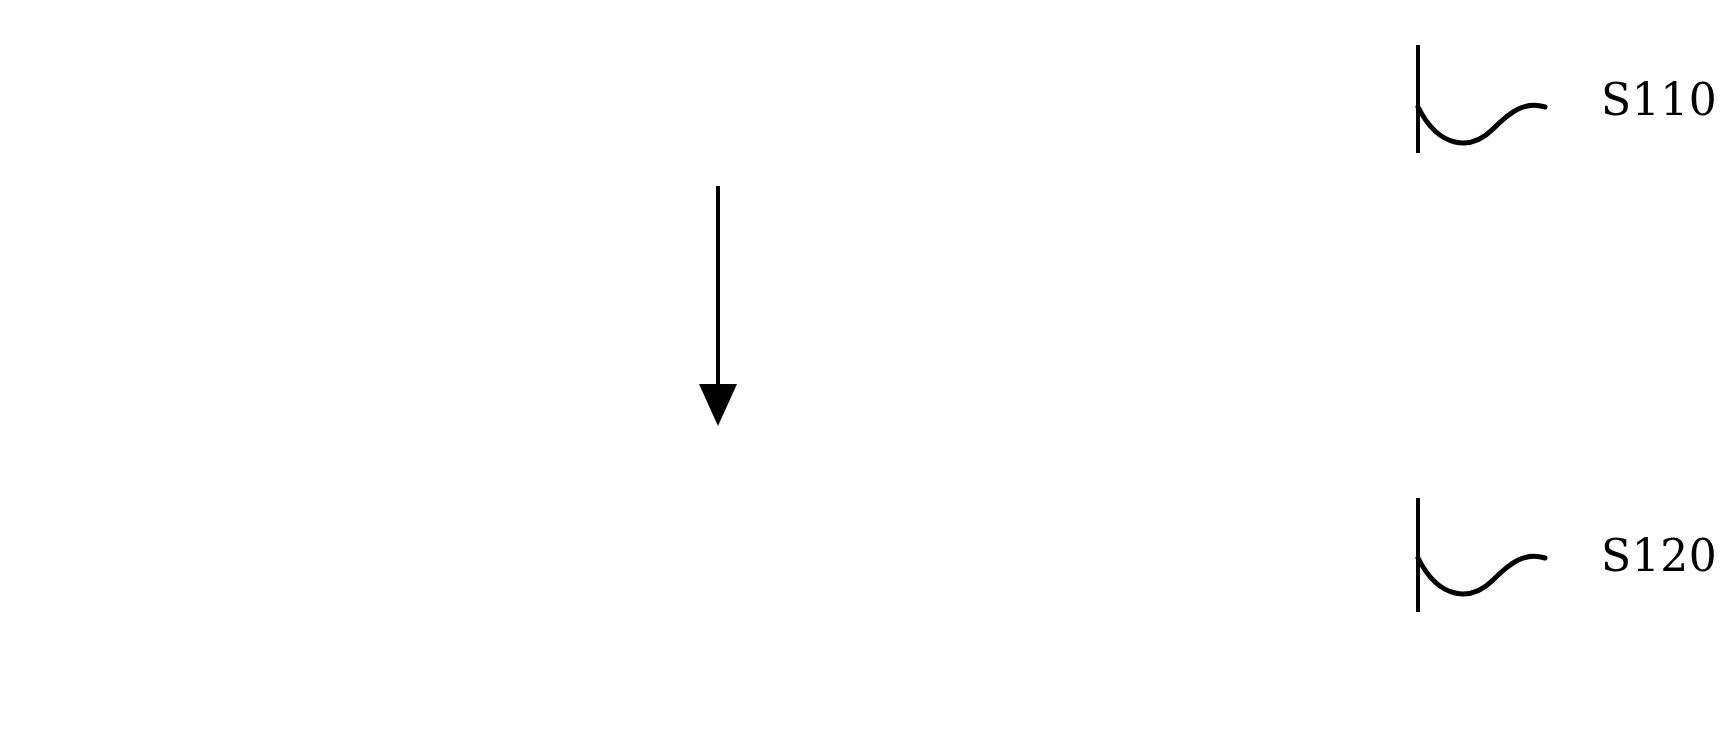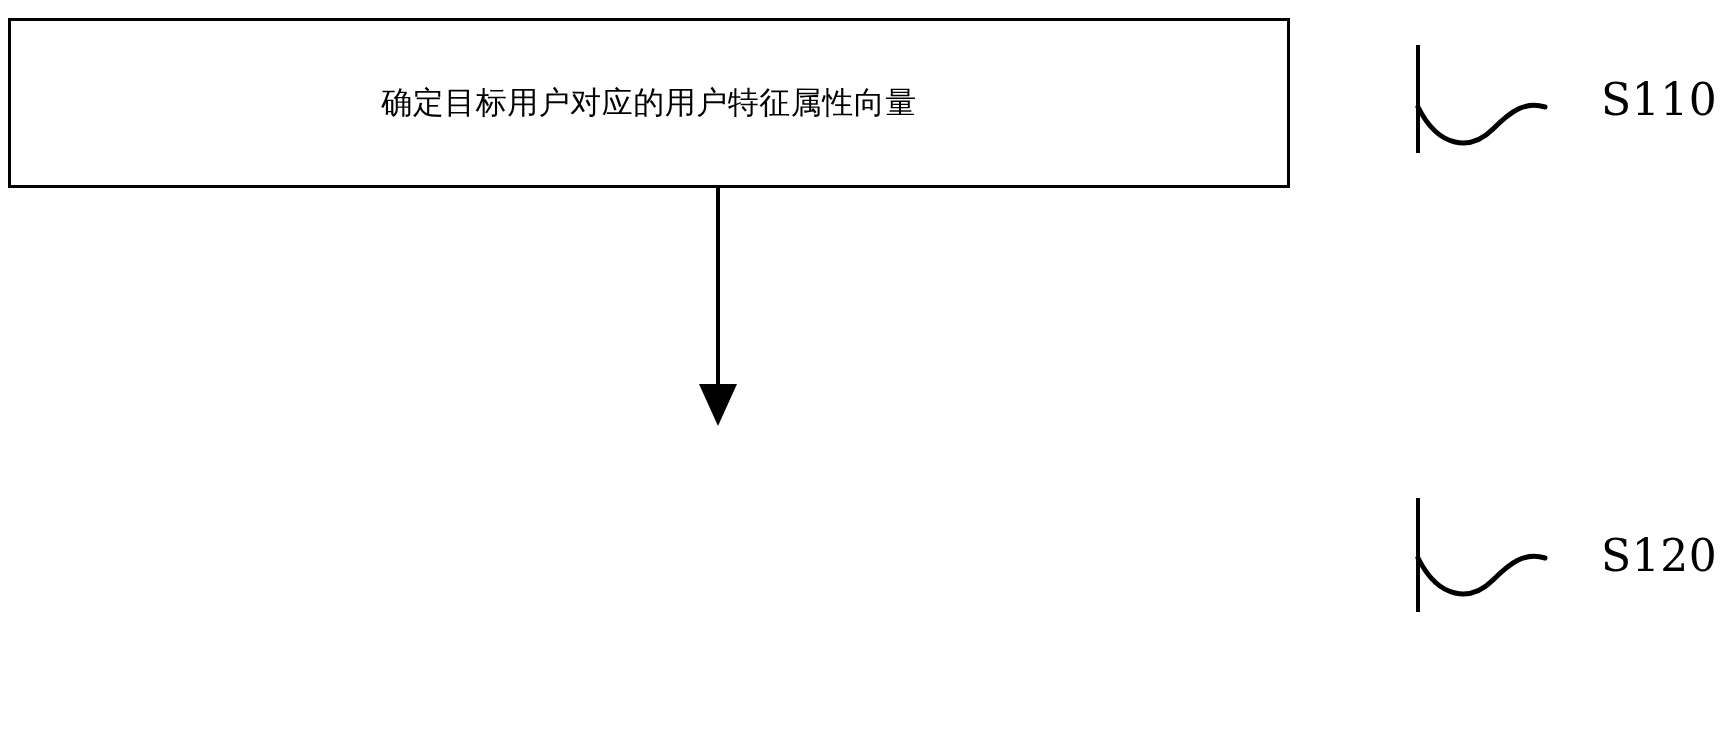--- a/index.html
+++ b/index.html
@@ -96,23 +96,20 @@
   #callout-s120 {
     left: 1405px;
     top: 498px;
   }
 </style>
 </head>
 <body>
 
 <div id="canvas">
 
-  <div class="process-box" id="box-s110">
-    <div class="box-text">确定目标用户对应的用户特征属性向量</div>
-  </div>
 
   <svg id="connector-arrow" viewBox="0 0 142 242">
     <line x1="70" y1="0" x2="70" y2="212" stroke="#000000" stroke-width="4"></line>
     <polygon points="70,240 51,198 89,198" fill="#000000"></polygon>
   </svg>
 
 
   <div class="callout" id="callout-s110">
     <svg class="callout-leader" width="190" height="110" viewBox="0 0 190 110">
       <line x1="13" y1="0" x2="13" y2="108" stroke="#000000" stroke-width="4"></line>

